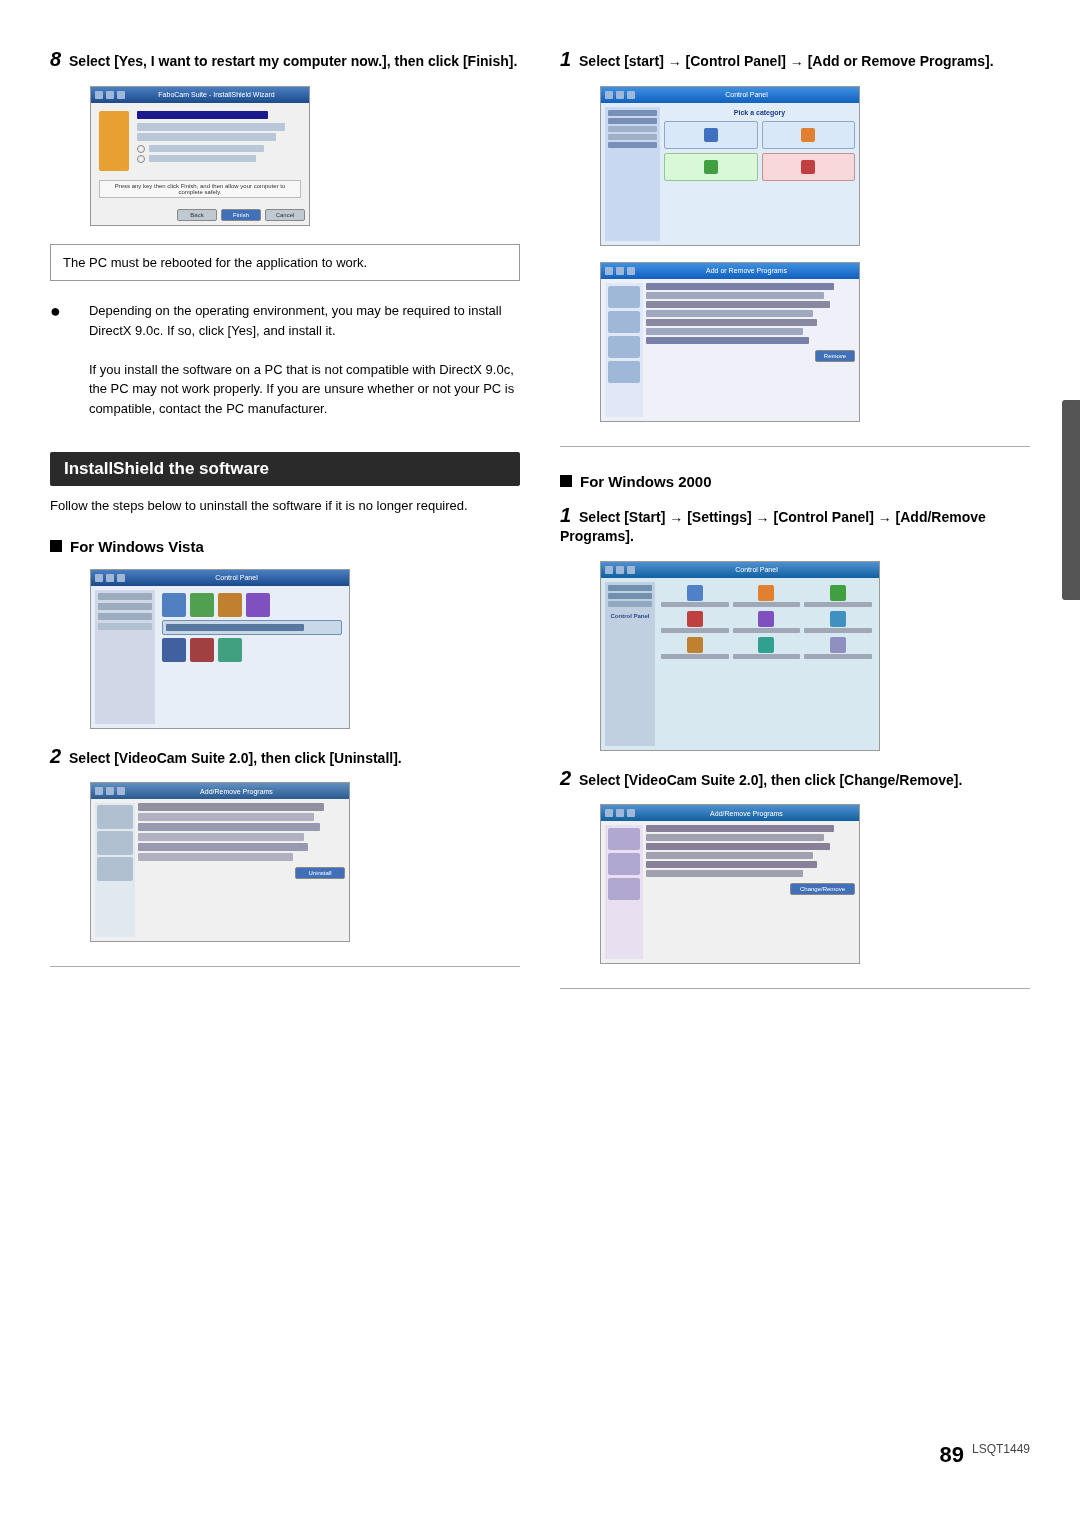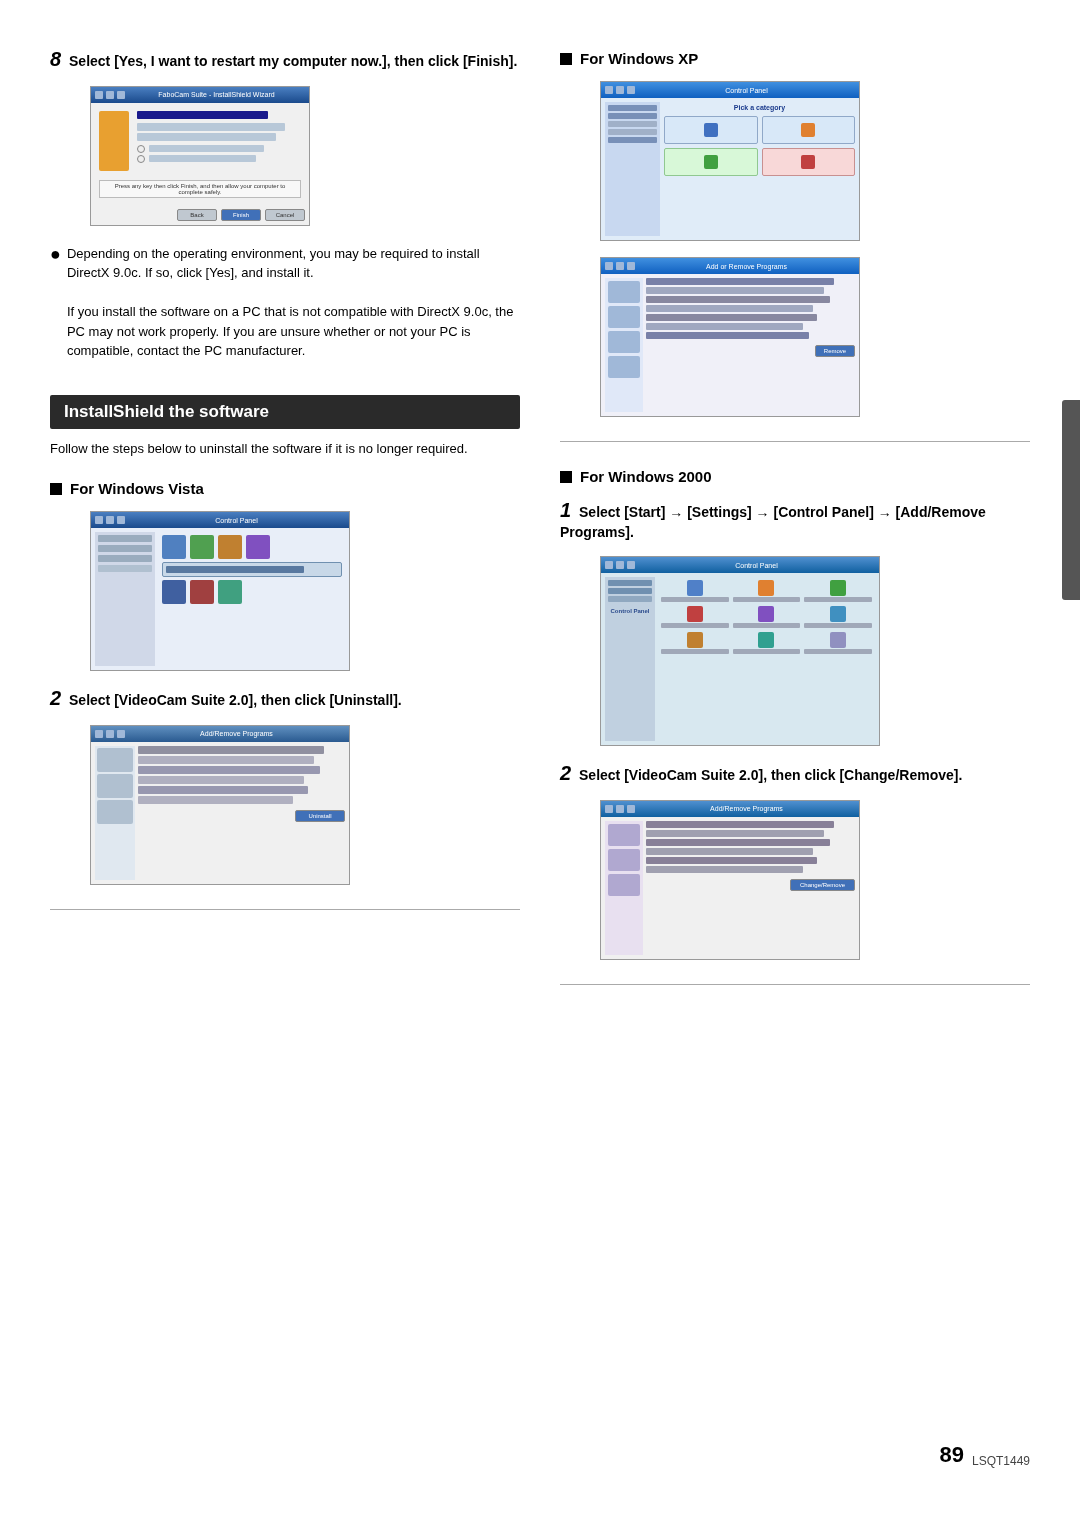--- a/index.html
+++ b/index.html
@@ -87,20 +87,21 @@
       margin-bottom: 6px;
     }
     .bullet-dot {
       font-size: 18px;
       line-height: 1;
       flex-shrink: 0;
       margin-top: 1px;
     }
     .bullet-text {
       flex: 1;
+      margin-left: 22px;
     }
 
     
     .section-banner {
       background: #2a2a2a;
       color: #ffffff;
       font-size: 17px;
       font-weight: bold;
       padding: 7px 14px;
       margin: 18px 0 10px 0;
@@ -149,21 +150,21 @@
     .divider {
       border: none;
       border-top: 1px solid #aaa;
       margin: 16px 0;
     }
 
     
     .page-footer {
       display: flex;
       justify-content: flex-end;
-      align-items: flex-end;
+      align-items: flex-start;
       margin-top: 20px;
       padding-top: 10px;
     }
     .page-number {
       font-size: 22px;
       font-weight: bold;
       margin-right: 8px;
     }
     .page-code {
       font-size: 12px;
@@ -287,20 +288,23 @@
             Press any key then click Finish, and then allow your computer to complete safely.
           </div>
           <div class="mockup-button-row">
             <div class="mockup-button">Back</div>
             <div class="mockup-button active" style="background:#4070b8;color:white;">Finish</div>
             <div class="mockup-button">Cancel</div>
           </div>
         </div>
       </div>
 
+      <div class="note-box">
+        <span>The PC must be rebooted for the application to work.</span>
+      </div>
 
       <div class="bullet-section">
         <div class="bullet-item">
           <span class="bullet-dot">●</span>
           <span class="bullet-text">Depending on the operating environment, you may be required to install DirectX 9.0c. If so, click [Yes], and install it.<br><br>If you install the software on a PC that is not compatible with DirectX 9.0c, the PC may not work properly. If you are unsure whether or not your PC is compatible, contact the PC manufacturer.</span>
         </div>
       </div>
 
       <div class="section-banner">
         <span>InstallShield the software</span>
@@ -384,25 +388,25 @@
           </div>
         </div>
       </div>
 
       <hr class="divider">
 
     </div>
 
     <div class="right-col">
 
-      <div class="subsection-heading">
-        <div class="black-square"></div>
-        <span>For Windows XP</span>
-      </div>
-
+
+      <div class="numbered-step">
+        <span class="num">1</span>
+        <span class="step-text">Select [start] → [Control Panel] → [Add or Remove Programs].</span>
+      </div>
 
       <div class="screenshot-box medium" style="margin-left:40px;">
         <div class="mockup-titlebar" style="background:linear-gradient(to bottom, #4090e0, #1060c0);">
           <div class="mockup-btn"></div>
           <div class="mockup-btn"></div>
           <div class="mockup-btn"></div>
           <span class="mockup-title-text">Control Panel</span>
         </div>
         <div class="mockup-content" style="background:#e0ecf8;padding:4px;">
           <div style="display:flex;gap:4px;height:100%;">

